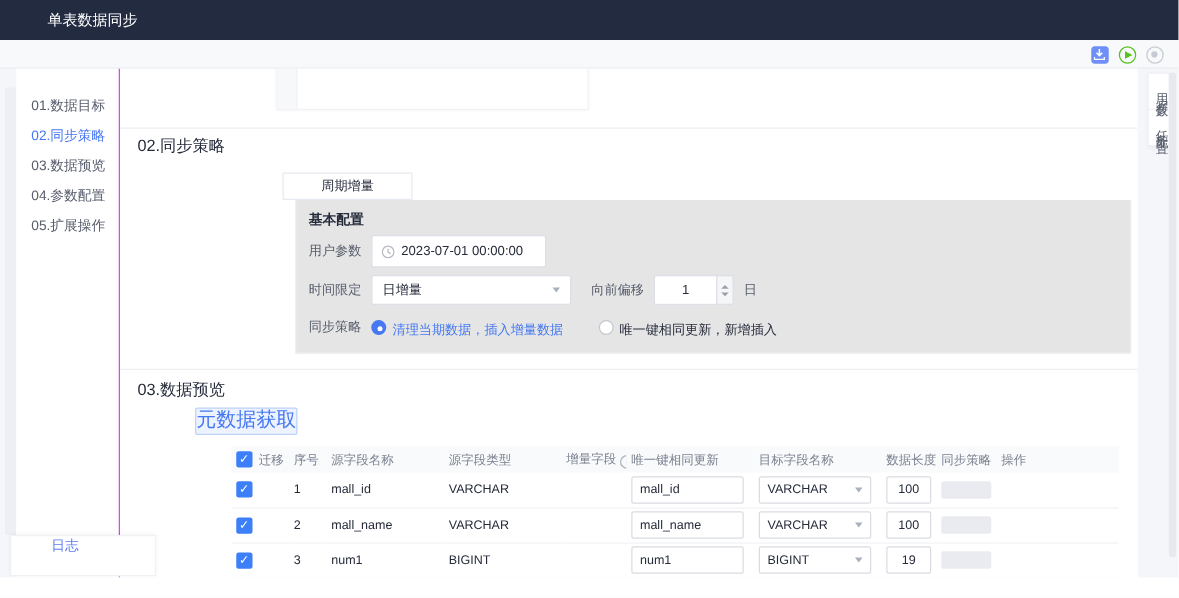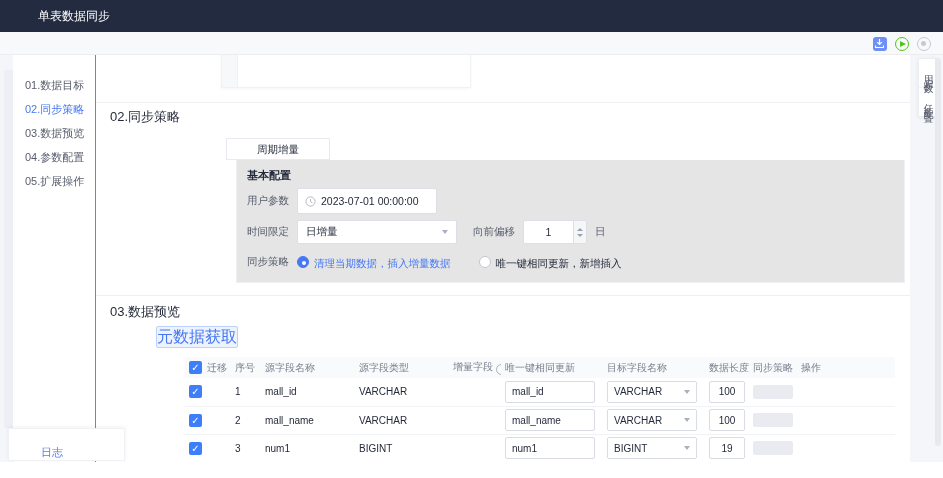--- a/index.html
+++ b/index.html
@@ -85,21 +85,21 @@
 
   
   .right-tabs { position:absolute; left:918px; top:58px; width:18px; background:#fff; border:1px solid #eceef2; box-shadow:0 1px 4px rgba(31,37,51,.08); }
   .vtab { writing-mode:vertical-rl; font-size:10px; color:#575d6c; letter-spacing:3px; padding:8px 0; width:100%; text-align:center; cursor:pointer; }
   .vtab + .vtab { border-top:1px solid #f0f1f4; }
 
   
   .vscroll { position:absolute; left:935px; top:58px; width:6px; height:388px; background:#e7e9ef; border-radius:3px; }
 
   
-  .log-tab { position:absolute; left:8px; top:428px; width:117px; height:33px; background:#fff; border:1px solid #f0f1f5; box-shadow:0 -1px 4px rgba(31,37,51,.06); display:flex; align-items:flex-end; cursor:pointer; }
+  .log-tab { position:absolute; left:8px; top:428px; width:117px; height:33px; background:#fff; border:1px solid #f0f1f5; box-shadow:0 -1px 4px rgba(31,37,51,.06); display:flex; align-items:flex-start; cursor:pointer; }
   .log-tab span { margin-left:32px; font-size:11px; color:#5e7cf0; }
 
   .bottom-white { position:absolute; left:0; top:462px; width:943px; height:16px; background:#fff; }
 </style>
 </head>
 <body>
 
 <div class="stage">
 
   <div class="topbar">

